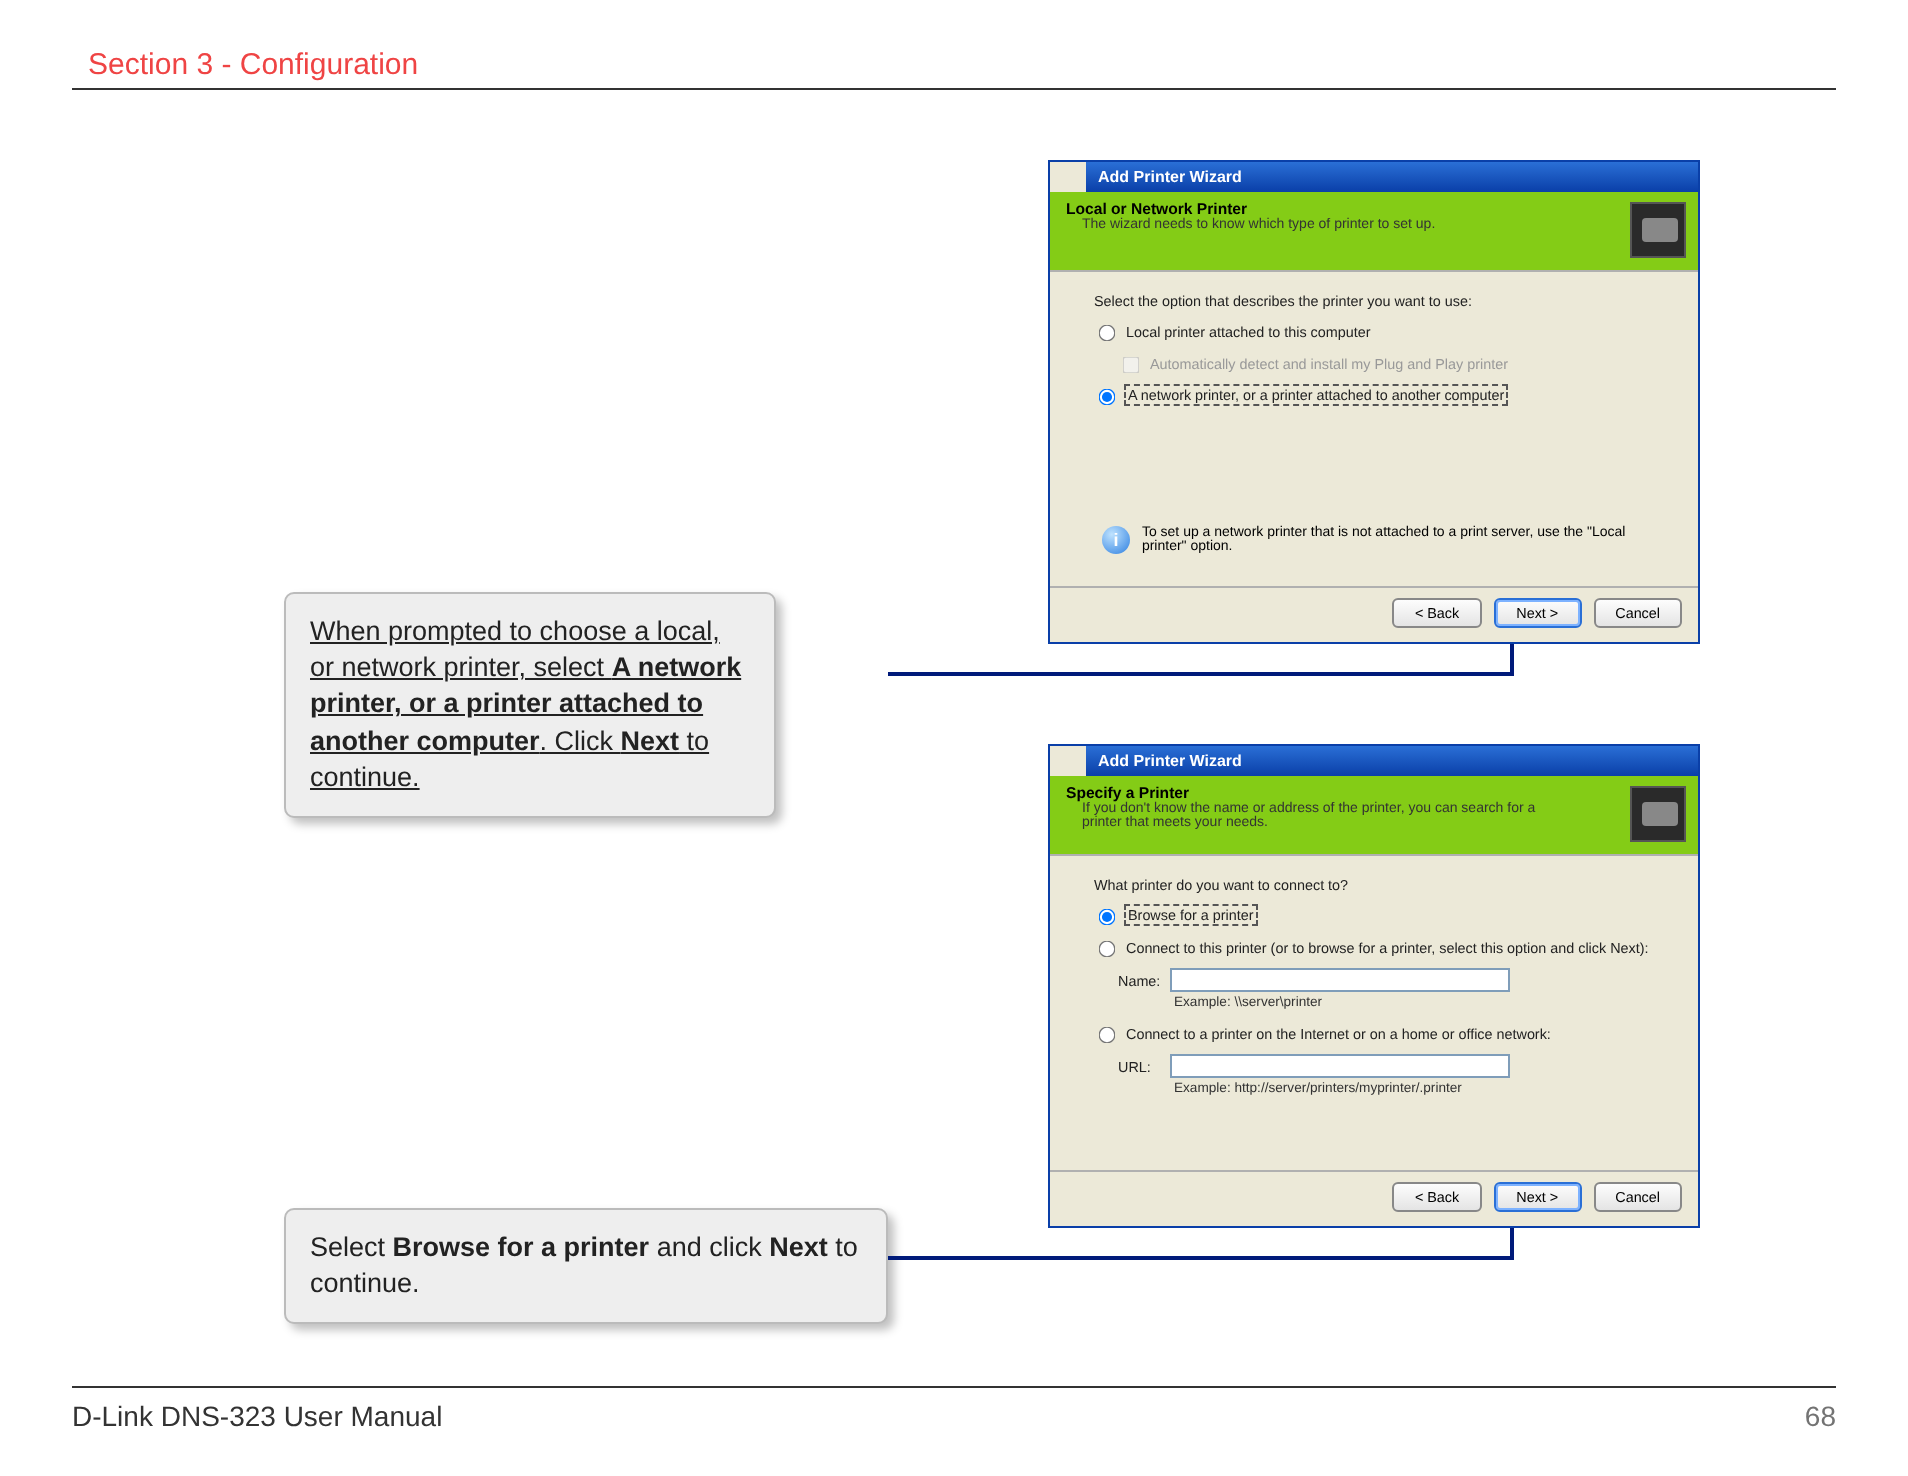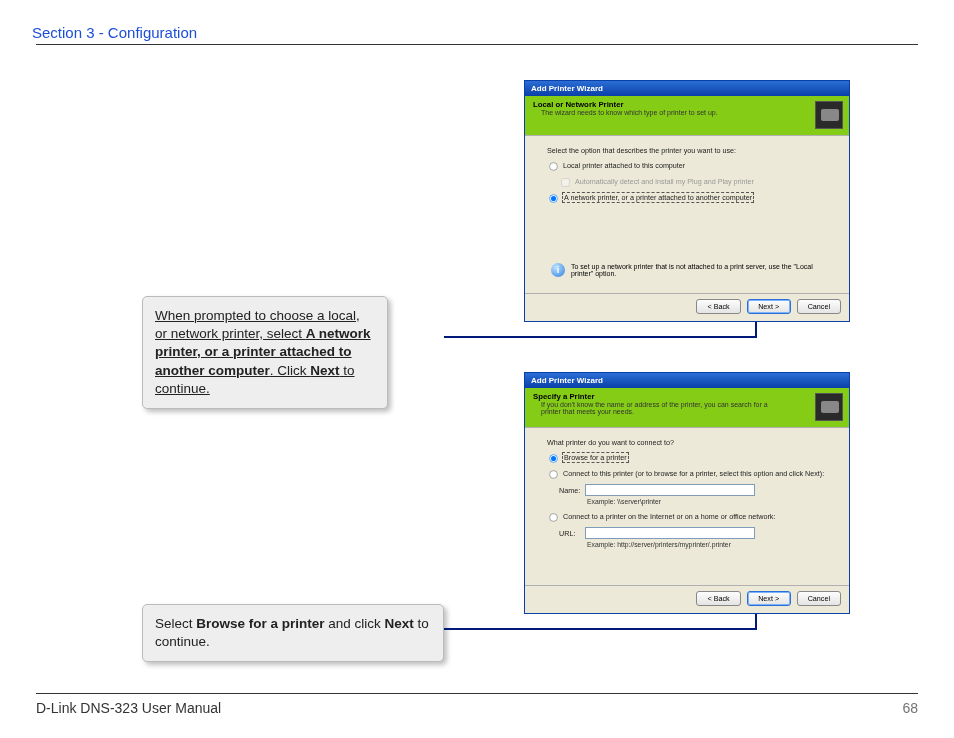--- a/index.html
+++ b/index.html
@@ -7,24 +7,24 @@
     width: 954px;
     height: 738px;
     background: #fff;
     font-family: Arial, Helvetica, sans-serif;
     position: relative;
     color: #000;
   }
   .page-header {
     position: absolute;
     top: 24px;
-    left: 32px;
+    left: 44px;
     right: 36px;
     font-size: 15px;
-    color: #1d4ed8;
+    color: #ef4444;
   }
   .hr-top {
     position: absolute;
     top: 44px;
     left: 36px;
     right: 36px;
     border-top: 1px solid #333;
   }
   .hr-bottom {
     position: absolute;
@@ -79,20 +79,21 @@
     font-family: Tahoma, Arial, sans-serif;
   }
   .dialog1 { left: 524px; top: 80px; height: 242px; }
   .dialog2 { left: 524px; top: 372px; height: 242px; }
   .titlebar {
     background: linear-gradient(to bottom, #2a6fd6 0%, #0a3fa8 100%);
     color: #fff;
     font-weight: bold;
     padding: 3px 6px;
     font-size: 8px;
+    margin-left: 18px;
   }
   .banner {
     background: #84cc16;
     border-bottom: 1px solid #b0b0b0;
     position: relative;
     height: 40px;
     padding: 4px 8px;
   }
   .banner-title { font-weight: bold; font-size: 7.8px; }
   .banner-sub { font-size: 7px; padding-left: 8px; color: #333; max-width: 250px; }

